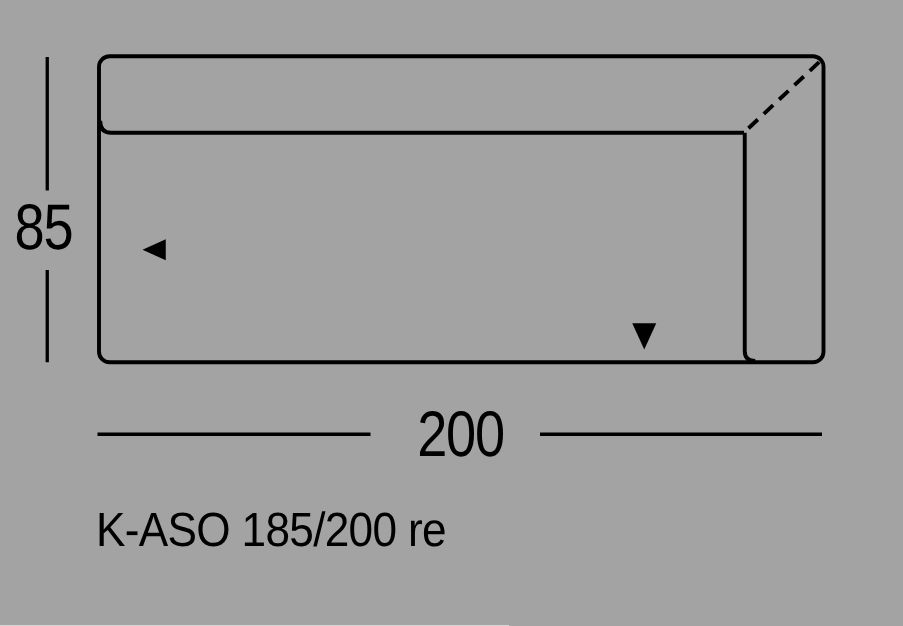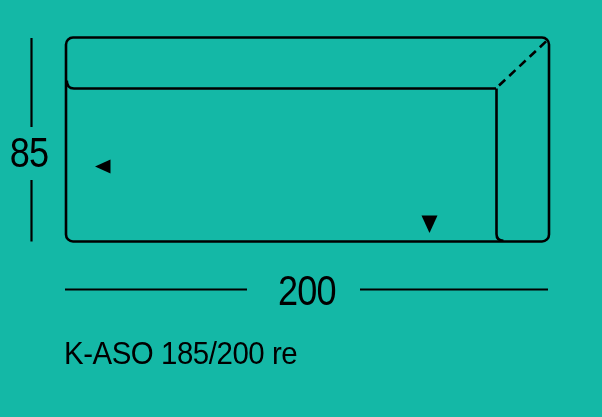--- a/index.html
+++ b/index.html
@@ -4,21 +4,21 @@
 <style>
   html, body {
     margin: 0;
     padding: 0;
     background: #ffffff;
   }
   .stage {
     position: relative;
     width: 602px;
     height: 417px;
-    background: #14b8a6;
+    background: #a3a3a3;
     overflow: hidden;
     font-family: "Liberation Sans", sans-serif;
   }
   .stage svg {
     position: absolute;
     left: 0;
     top: 0;
   }
   .dim-label {
     position: absolute;

